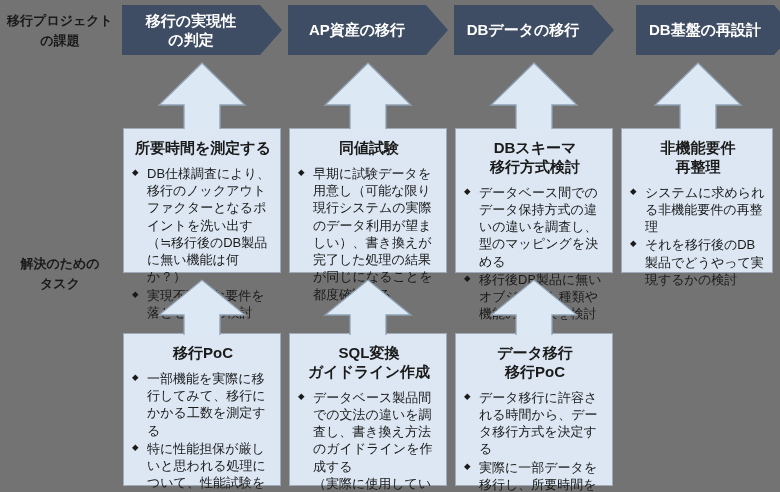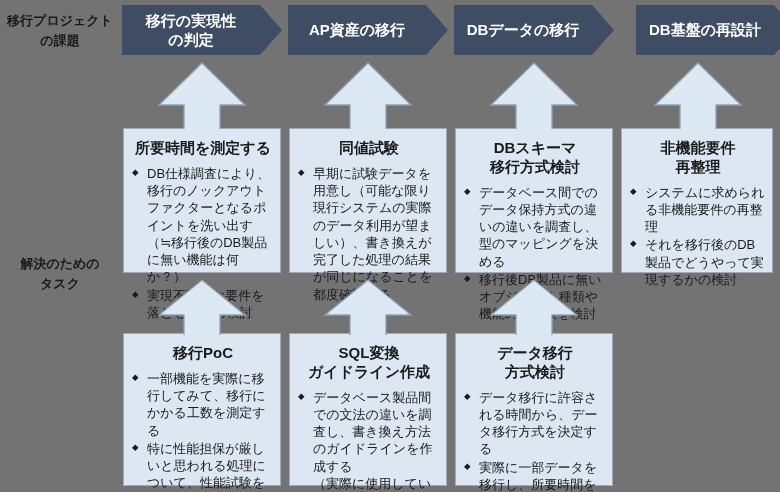--- a/index.html
+++ b/index.html
@@ -167,21 +167,21 @@
 ガイドライン作成</div>
     <div class="bullet">
       <span class="marker">◆</span>
       <span class="btext">データベース製品間での文法の違いを調査し、書き換え方法のガイドラインを作成する
 （実際に使用している機能についてのみ作成する）</span>
     </div>
   </div>
 
   <div class="task-box" style="left:455px;top:333px;height:153px;">
     <div class="title">データ移行
-方式検討</div>
+移行PoC</div>
     <div class="bullet">
       <span class="marker">◆</span>
       <span class="btext">データ移行に許容される時間から、データ移行方式を決定する</span>
     </div>
     <div class="bullet">
       <span class="marker">◆</span>
       <span class="btext">実際に一部データを移行し、所要時間を測定する</span>
     </div>
   </div>
 

